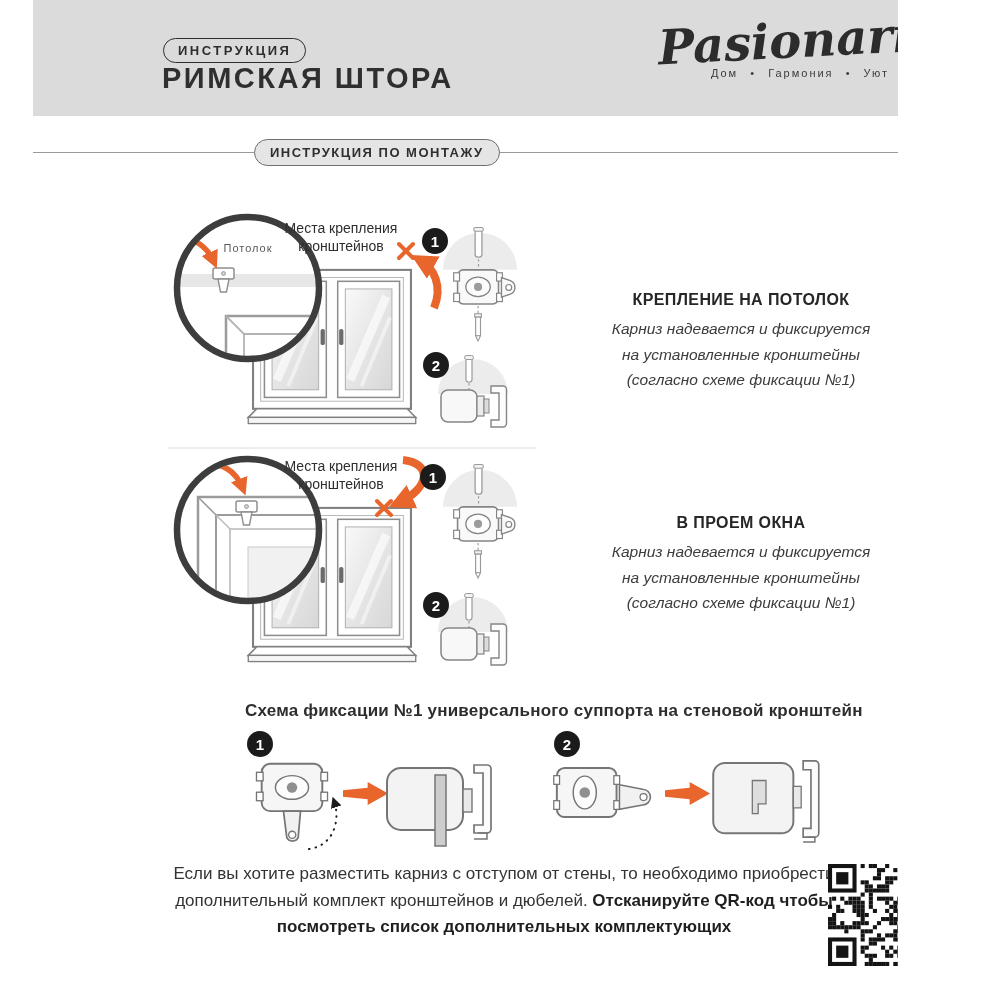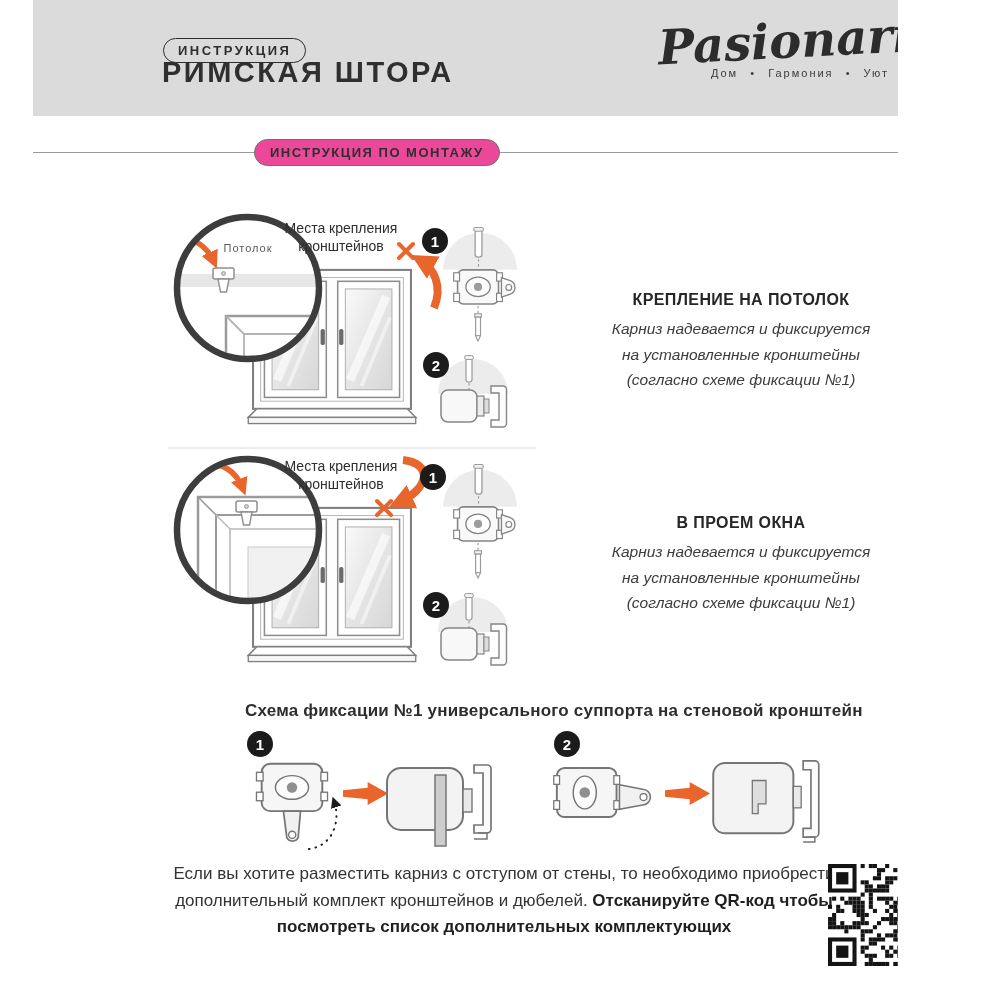--- a/index.html
+++ b/index.html
@@ -2,28 +2,28 @@
 <html><head>
 <meta charset="utf-8">
 <style>
   html,body{margin:0;padding:0;background:#fff;}
   .page{position:relative;width:865px;height:1000px;background:#ffffff;overflow:hidden;
         font-family:"Liberation Sans",sans-serif;color:#2e2e2e;margin-left:33px;}
   
   .header{position:absolute;left:0;top:0;width:1000px;height:116px;background:#dbdbdb;}
   .hdr-badge{position:absolute;left:130px;top:38px;display:inline-block;border:1.5px solid #2e2e2e;
         border-radius:14px;padding:4px 14px;font-size:13px;font-weight:600;letter-spacing:2.5px;color:#2e2e2e;}
-  .hdr-title{position:absolute;left:129px;top:56px;font-size:29px;font-weight:700;letter-spacing:2.5px;color:#2f2f2f;text-align:right;}
+  .hdr-title{position:absolute;left:129px;top:62px;font-size:29px;font-weight:700;letter-spacing:2.5px;color:#2f2f2f;text-align:right;}
   .logo{position:absolute;left:612px;top:14px;width:310px;text-align:center;}
   .logo-brand{font-family:"DejaVu Serif",serif;font-style:italic;font-weight:700;font-size:48px;
         color:#2c2c2c;transform:rotate(-3deg);display:inline-block;line-height:1.1;}
   .logo-tagline{margin-top:0px;font-size:11px;letter-spacing:2px;word-spacing:7px;color:#3a3a3a;}
   
   .mont-line{position:absolute;left:0;top:152px;width:1000px;height:1px;background:#9a9a9a;}
-  .mont-pill{position:absolute;left:221px;top:139px;min-width:176px;background:#ec4899;border:1.5px solid #6e6e6e;
+  .mont-pill{position:absolute;left:221px;top:139px;min-width:176px;background:#e5e5e5;border:1.5px solid #6e6e6e;
         border-radius:15px;padding:5px 15px;font-size:13px;font-weight:600;letter-spacing:1.5px;color:#2f2f2f;text-align:center;}
   .intro-heading{position:absolute;left:188px;top:180px;font-size:17px;font-weight:700;color:#2d2d2d;letter-spacing:.2px;}
   .scheme-heading{position:absolute;left:212px;top:701px;font-size:17px;font-weight:700;color:#2d2d2d;letter-spacing:.2px;}
   
   .sec-illu{position:absolute;}
   .places-label{position:absolute;left:240px;width:136px;text-align:center;font-size:14px;line-height:17.5px;color:#2e2e2e;}
   .sec-divider{position:absolute;left:135px;top:447px;width:368px;height:2px;background:#ededed;}
   .side-text{position:absolute;left:558px;width:300px;text-align:center;}
   .side-title{font-size:16px;font-weight:700;color:#262626;letter-spacing:.4px;margin:0 0 7px 0;}
   .side-line{font-size:15.5px;color:#3c3c3c;line-height:25.5px;font-style:italic;}

